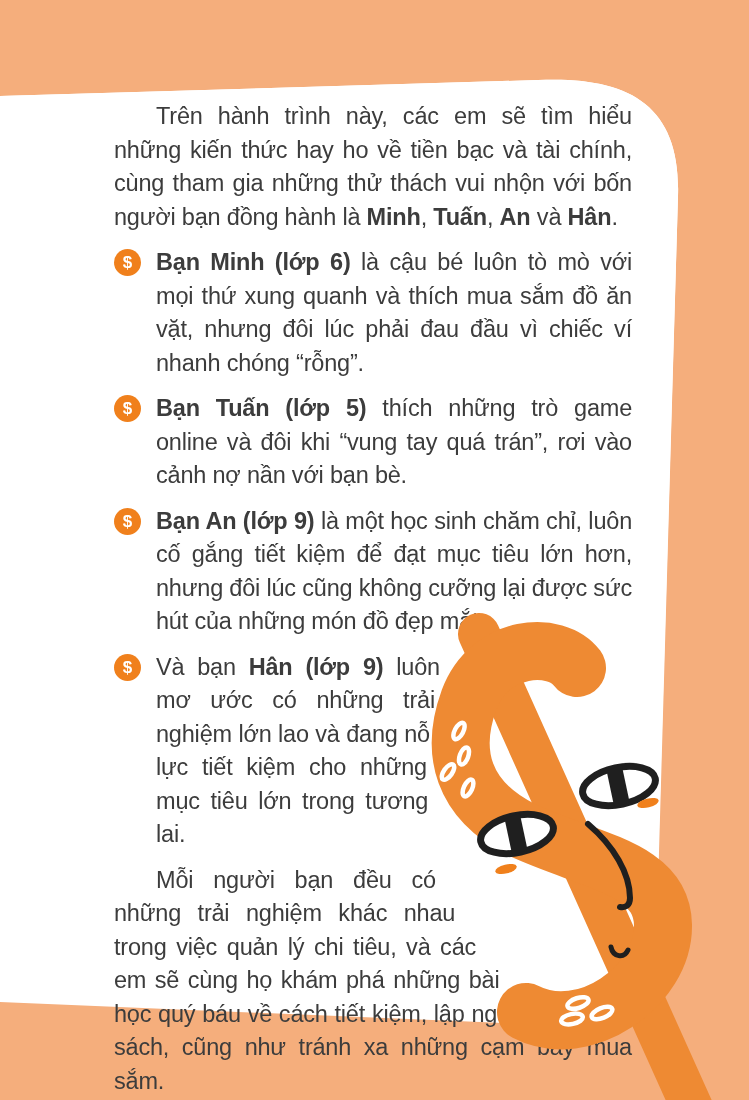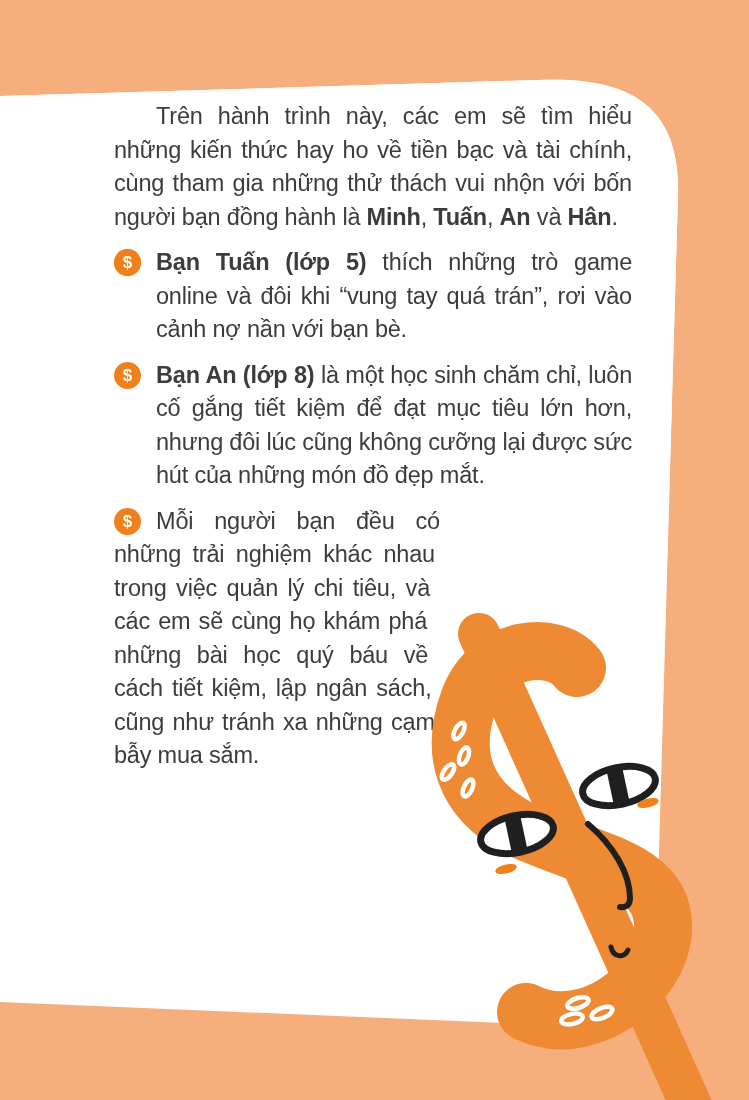--- a/index.html
+++ b/index.html
@@ -71,38 +71,40 @@
     <path fill="#FFFFFF" d="M 0 96 L 538 80 C 628 76 681 104 678 196 L 655 990 C 654 1006 644 1013 630 1012 L 0 1001 Z"></path>
   </svg>
 
   <div class="content">
 
     <p class="para"><span>Trên hành trình này, các em sẽ tìm hiểu những kiến thức hay ho về tiền bạc và tài chính, cùng tham gia những thử thách vui nhộn với bốn người bạn đồng hành là </span><span class="b">Minh</span><span>, </span><span class="b">Tuấn</span><span>, </span><span class="b">An</span><span> và </span><span class="b">Hân</span><span>.</span></p>
 
     <div id="bullets-a">
     <div class="bullet">
       <span class="bicon">$</span>
+      <span class="btext"><span class="b">Bạn Minh (lớp 6)</span><span> là cậu bé luôn tò mò với mọi thứ xung quanh và thích mua sắm đồ ăn vặt, nhưng đôi lúc phải đau đầu vì chiếc ví nhanh chóng “rỗng”.</span></span>
     </div>
 
     <div class="bullet">
       <span class="bicon">$</span>
       <span class="btext"><span class="b">Bạn Tuấn (lớp 5)</span><span> thích những trò game online và đôi khi “vung tay quá trán”, rơi vào cảnh nợ nần với bạn bè.</span></span>
     </div>
 
     <div class="bullet">
       <span class="bicon">$</span>
-      <span class="btext"><span class="b">Bạn An (lớp 8)</span><span> là một học sinh chăm chỉ, luôn cố gắng tiết kiệm để đạt mục tiêu lớn hơn, nhưng đôi lúc cũng không cưỡng lại được sức hút của những món đồ đẹp mắt.</span></span>
+      <span class="btext"><span class="b">Bạn An (lớp 9)</span><span> là một học sinh chăm chỉ, luôn cố gắng tiết kiệm để đạt mục tiêu lớn hơn, nhưng đôi lúc cũng không cưỡng lại được sức hút của những món đồ đẹp mắt.</span></span>
     </div>
   </div>
 
     <div class="wrap-spacer"></div>
 
     <div id="bullets-b">
     <div class="bullet">
       <span class="bicon">$</span>
+      <span class="btext"><span>Và bạn </span><span class="b">Hân (lớp 9)</span><span> luôn mơ ước có những trải nghiệm lớn lao và đang nỗ lực tiết kiệm cho những mục tiêu lớn trong tương lai.</span></span>
     </div>
   </div>
 
     <p class="para"><span>Mỗi người bạn đều có những trải nghiệm khác nhau trong việc quản lý chi tiêu, và các em sẽ cùng họ khám phá những bài học quý báu về cách tiết kiệm, lập ngân sách, cũng như tránh xa những cạm bẫy mua sắm.</span></p>
   </div>
 
   <svg class="layer" viewBox="0 0 749 1100" style="z-index:3">
     <g>
 
       <line x1="479" y1="634" x2="694" y2="1112" stroke="#EE8A33" stroke-width="42" stroke-linecap="round"></line>

